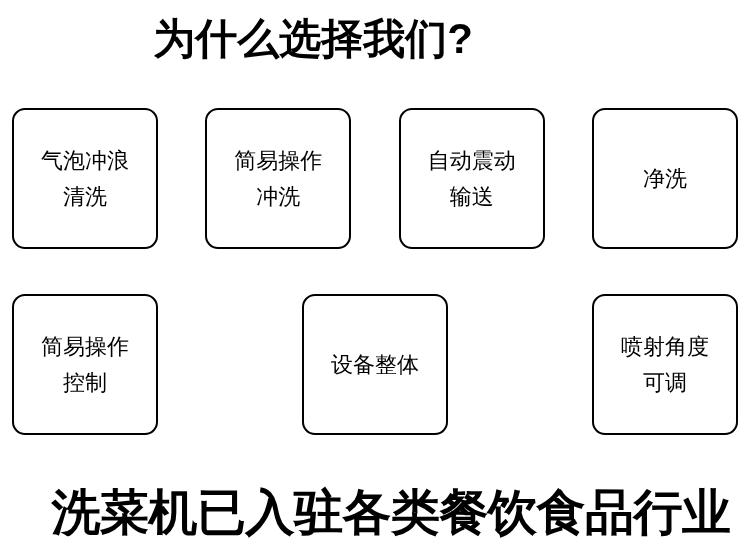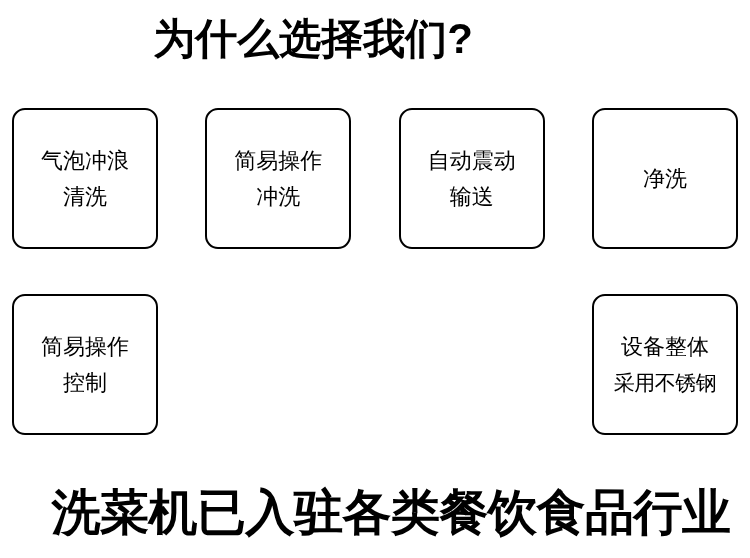--- a/index.html
+++ b/index.html
@@ -123,24 +123,27 @@
 
     <div class="feature-row row-two">
 
       <div class="feature-card">
         <span class="feature-line">简易操作</span>
         <span class="feature-line">控制</span>
       </div>
 
       <div class="feature-card">
         <span class="feature-line">设备整体</span>
-        <span class="feature-line tight">采用不锈钢</span>
       </div>
 
 
+      <div class="feature-card">
+        <span class="feature-line">喷射角度</span>
+        <span class="feature-line">可调</span>
+      </div>
 
     </div>
 
   </div>
 
   <div class="footline">洗菜机已入驻各类餐饮食品行业</div>
 
 </div>
 
 </body></html>

